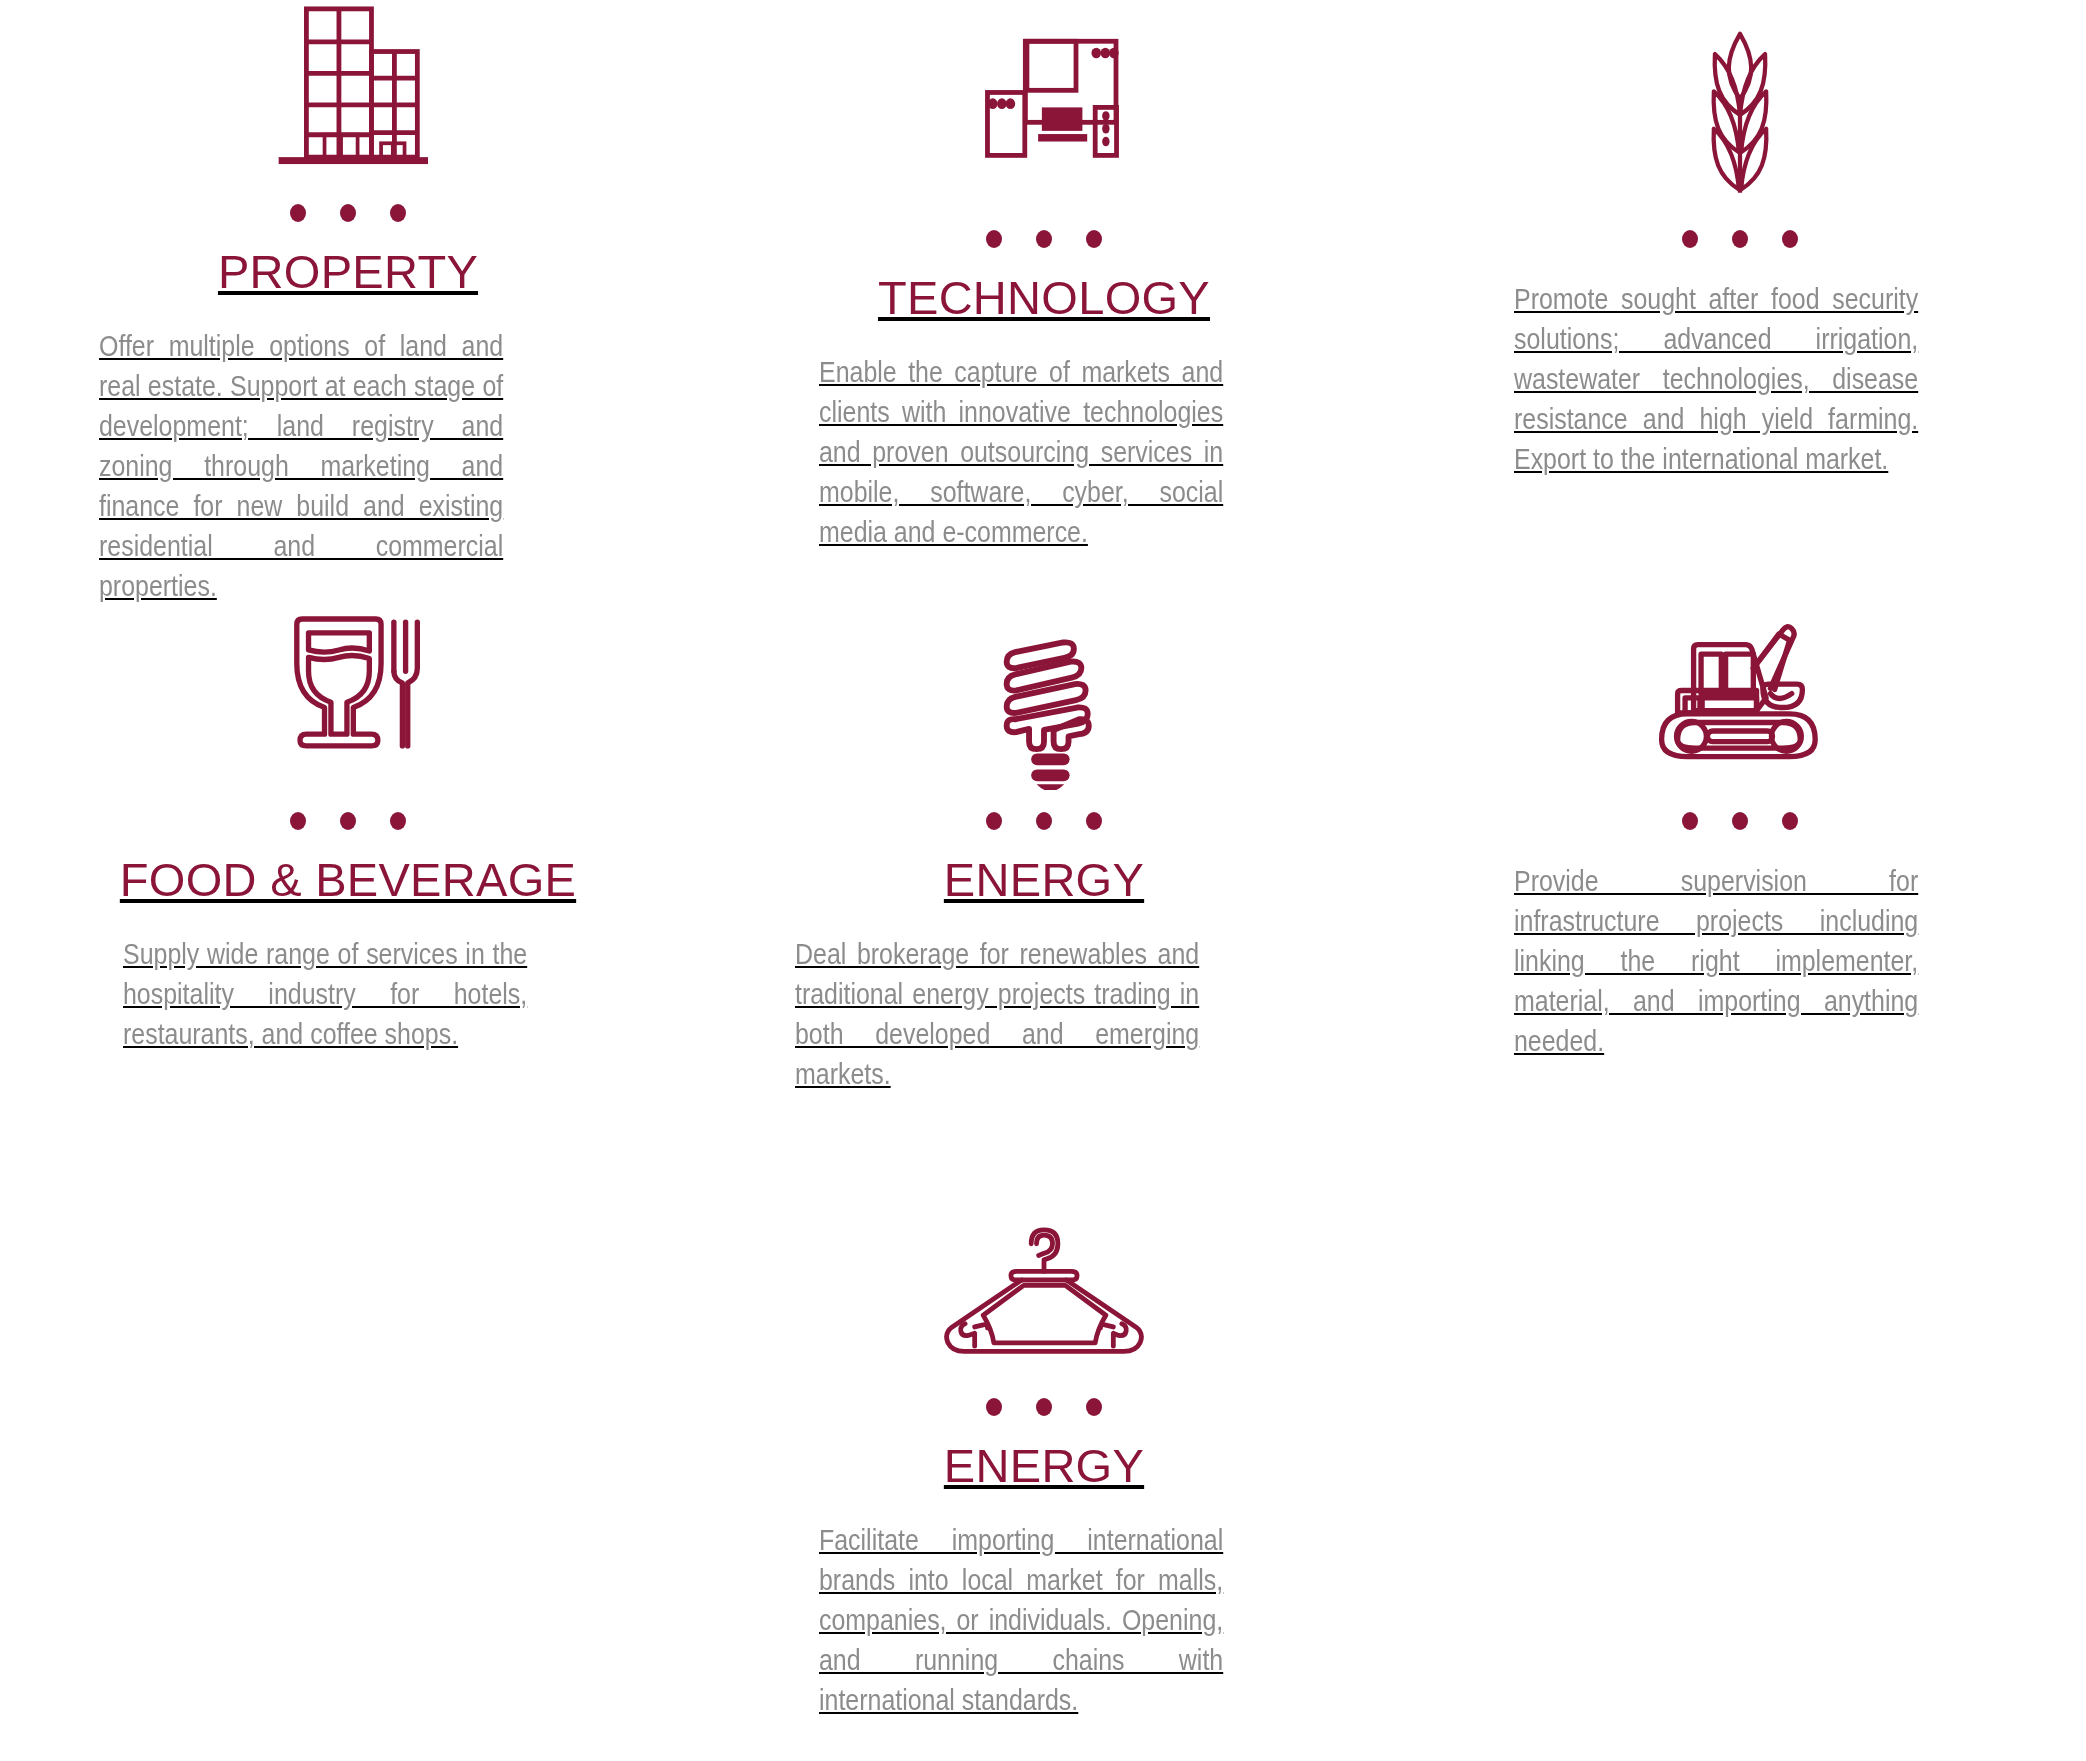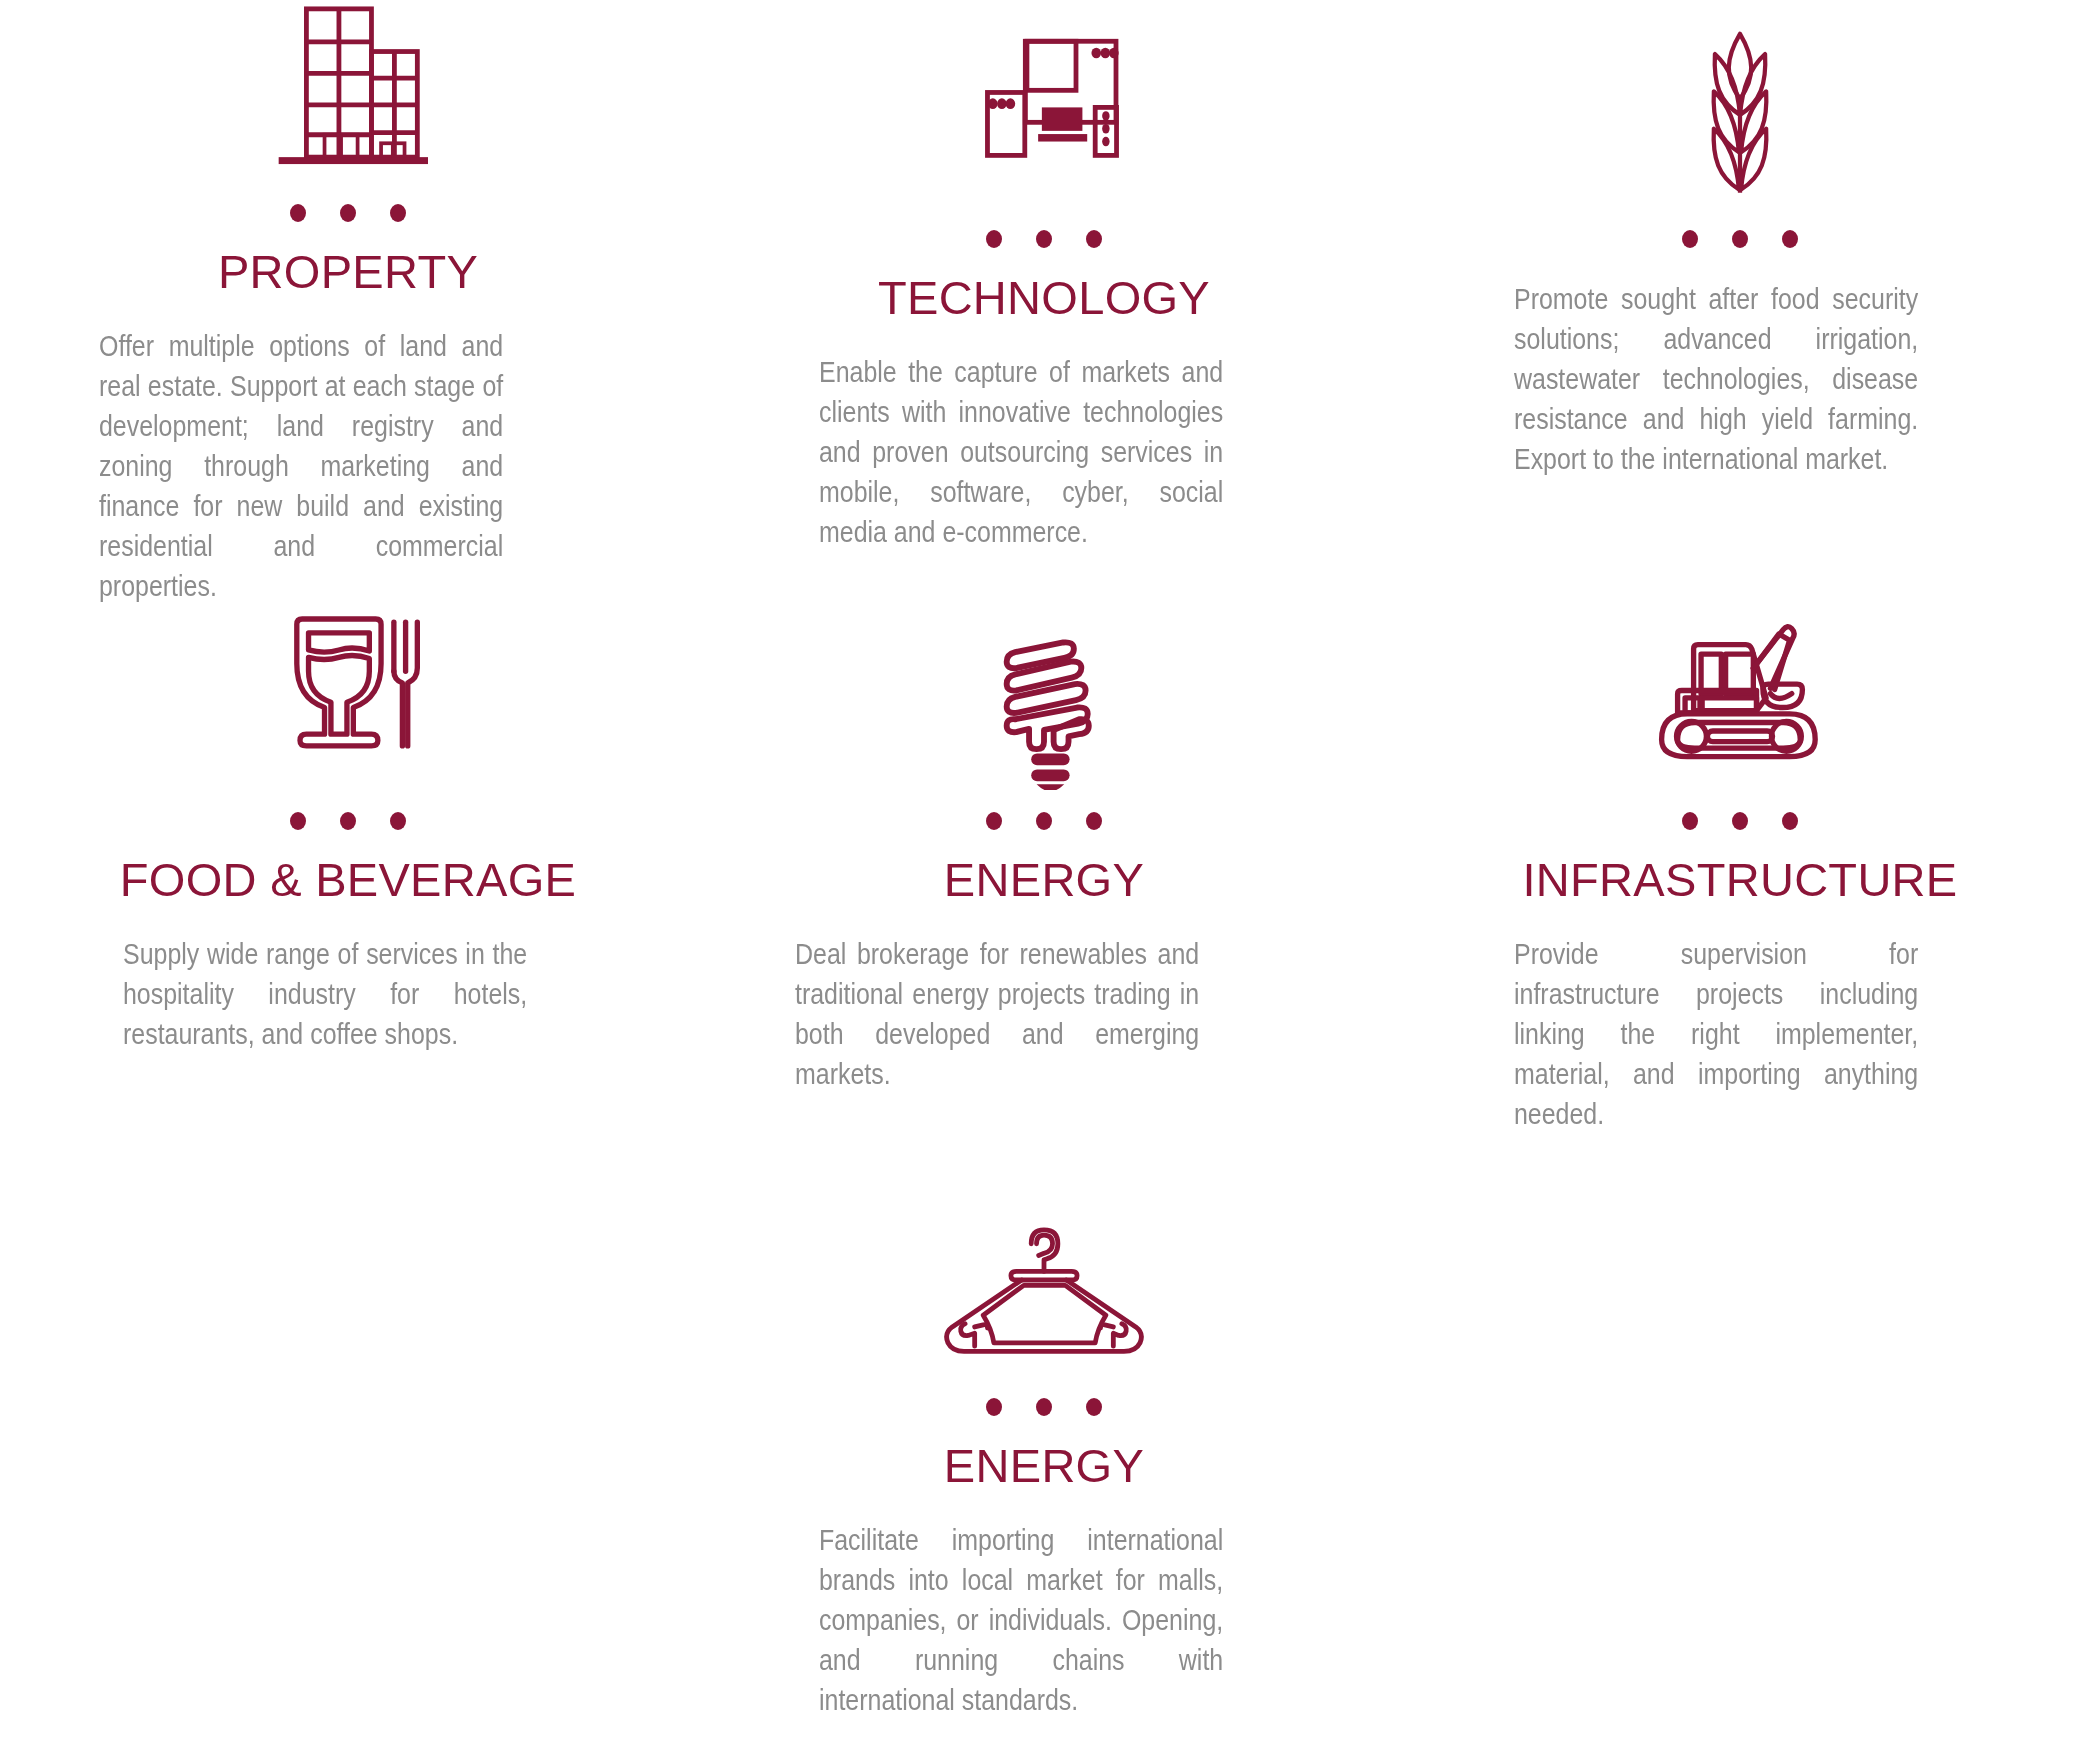--- a/index.html
+++ b/index.html
@@ -24,20 +24,21 @@
 
   .grid {
     position: absolute;
     left: 0;
     top: 0;
     width: 1853px;
     height: 1762px;
     display: grid;
     grid-template-columns: repeat(3, 696px);
     grid-template-rows: 582px 580px 599px;
+    text-decoration: underline;
   }
 
   .cell {
     position: relative;
     padding: 0;
   }
   .cell.empty { visibility: hidden; }
 
   .card {
     position: relative;
@@ -310,21 +311,20 @@
               <circle cx="252" cy="240" r="28"></circle>
               <rect x="104" y="230" width="122" height="20" rx="10"></rect>
             </g>
           </svg>
         </div>
         <div class="dots">
           <span></span>
           <span></span>
           <span></span>
         </div>
-        <div class="heading">INFRASTRUCTURE</div>
         <div class="desc">Provide supervision for infrastructure projects including linking the right implementer, material, and importing anything needed.</div>
       </div>
     </div>
 
     <div class="cell empty"></div>
 
     <div class="cell col-2">
       <div class="card">
         <div class="icon-wrap tall">
           <svg width="224" height="160" viewBox="0 0 420 300">

